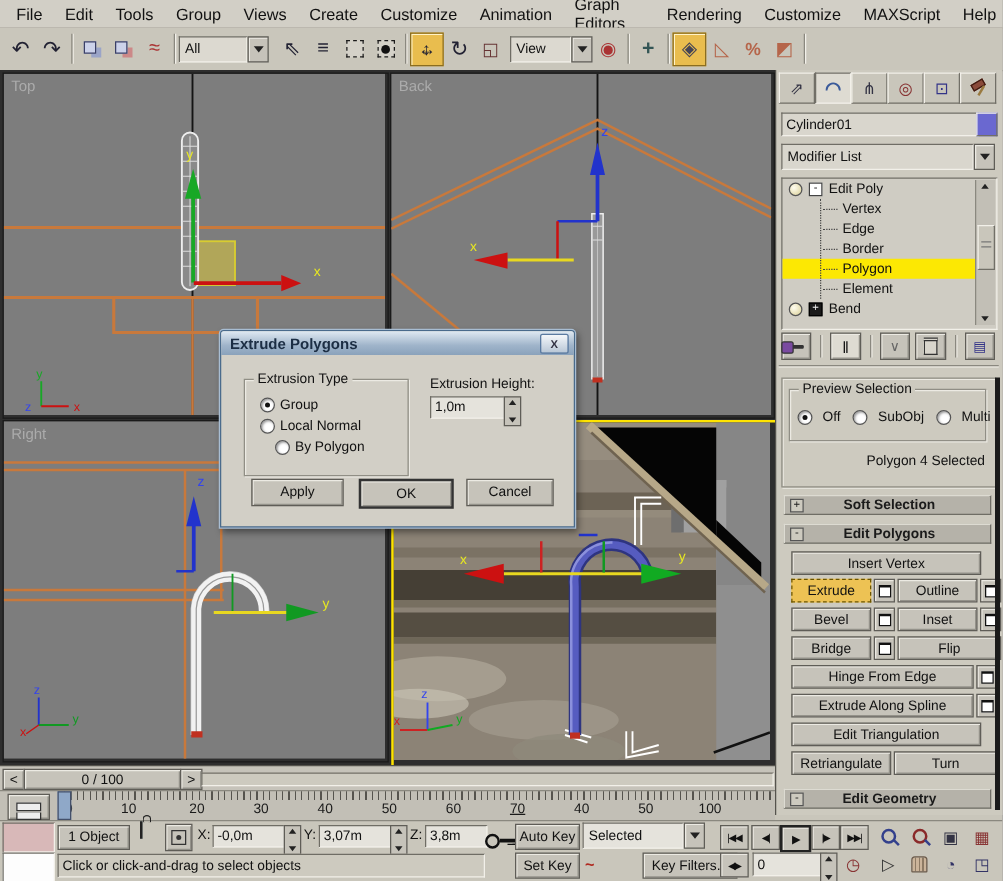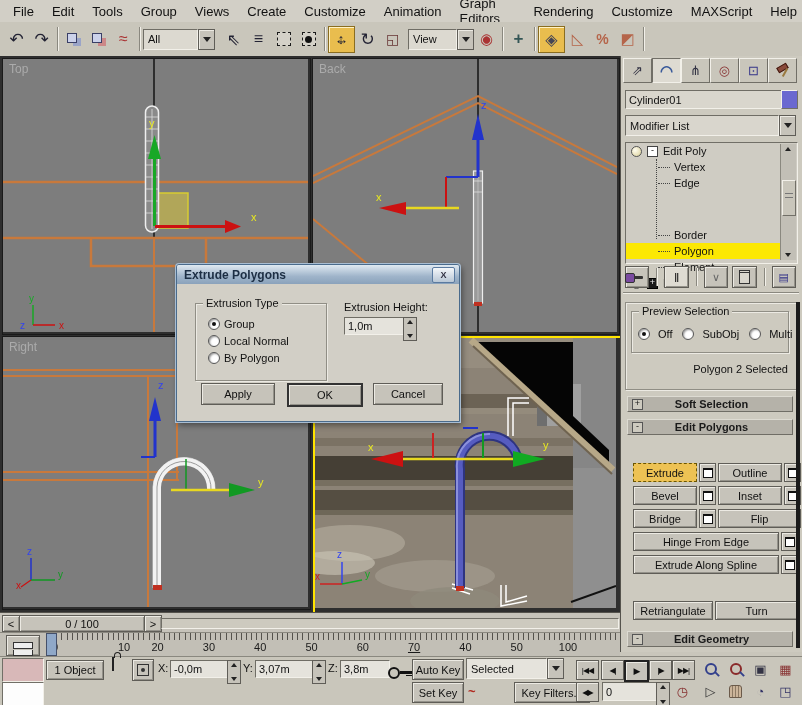--- a/index.html
+++ b/index.html
@@ -391,21 +391,21 @@
             <span class="slab">Edit Poly</span>
           </div>
           <div class="srow" style="margin-right: 17px;">
             <span class="tree"></span>
             <span class="slab">Vertex</span>
           </div>
           <div class="srow" style="margin-right: 17px;">
             <span class="tree"></span>
             <span class="slab">Edge</span>
           </div>
-          <div class="srow" style="margin-right: 17px; margin-top: 36px;">
+          <div class="srow" style="margin-right: 17px;">
             <span class="tree"></span>
             <span class="slab">Border</span>
           </div>
           <div class="srow ssel" style="margin-right: 17px;">
             <span class="tree"></span>
             <span class="slab">Polygon</span>
           </div>
           <div class="srow" style="margin-right: 17px;">
             <span class="tree"></span>
             <span class="slab">Element</span>
@@ -453,32 +453,35 @@
         <span class="grplegend">Preview Selection</span>
         <div style="display:flex;align-items:center;margin:16px 0 0 6px;gap:4px">
           <span class="rad sel"></span>
           <span class="lbl">Off</span>
           <span class="rad" style="margin-left:6px"></span>
           <span class="lbl">SubObj</span>
           <span class="rad" style="margin-left:6px"></span>
           <span class="lbl">Multi</span>
         </div>
       </div>
-      <div class="ab" style="right:8px;top:60px;font-size:11px">Polygon 2 Selected</div>
+      <div class="ab" style="right:8px;top:60px;font-size:11px">Polygon 4 Selected</div>
     </div>
 
     <div class="ab roll" style="left:6px;top:340px;width:164px">
       <span class="rbox">+</span>
       <span class="rtitle">Soft Selection</span>
     </div>
     <div class="ab roll" style="left:6px;top:363px;width:164px">
       <span class="rbox">-</span>
       <span class="rtitle">Edit Polygons</span>
     </div>
 
+    <div class="ab pbtn" style="left:12px;top:385px;width:150px;height:17px">
+        <span>Insert Vertex</span>
+      </div>
 
     <div class="ab pbtn active" style="left:12px;top:407px;width:62px;height:17px">
         <span>Extrude</span>
       </div>
     <div class="ab setbox" style="left:78px;top:407px;width:15px;height:17px">
         <i></i>
       </div>
     <div class="ab pbtn" style="left:97px;top:407px;width:62px;height:17px">
         <span>Outline</span>
       </div>
@@ -516,20 +519,23 @@
         <i></i>
       </div>
 
     <div class="ab pbtn" style="left:12px;top:499px;width:144px;height:17px">
         <span>Extrude Along Spline</span>
       </div>
     <div class="ab setbox" style="left:160px;top:499px;width:15px;height:17px">
         <i></i>
       </div>
 
+    <div class="ab pbtn" style="left:12px;top:522px;width:150px;height:17px">
+        <span>Edit Triangulation</span>
+      </div>
 
     <div class="ab pbtn" style="left:12px;top:545px;width:78px;height:17px">
         <span>Retriangulate</span>
       </div>
     <div class="ab pbtn" style="left:94px;top:545px;width:81px;height:17px">
         <span>Turn</span>
       </div>
 
     <div class="ab roll" style="left:6px;top:575px;width:164px">
       <span class="rbox">-</span>
@@ -553,21 +559,21 @@
 
   <div class="ab" style="left:0;top:632px;width:620px;height:24px;background:#c2bfb6;border-top:1px solid #8a887f">
     <span class="btn ab" style="left:6px;top:2px;width:32px;height:19px">
         <span class="i-mce"></span>
       </span>
     <div id="ruler" class="ab" style="left:46px;top:0;width:572px;height:24px;
          background-image:repeating-linear-gradient(90deg,#55534d 0,#55534d 1px,transparent 1px,transparent 5.13px);
          background-size:100% 7px;background-repeat:no-repeat">
       <div id="ruler-labels" style="position:relative;width:100%;height:100%">
           <span class="rlabel" style="left: -2px;">0</span>
-          <span class="rlabel" style="left: 67px;">10</span>
+          <span class="rlabel" style="left: 46px;">10</span>
           <span class="rlabel" style="left: 100.6px;">20</span>
           <span class="rlabel" style="left: 151.9px;">30</span>
           <span class="rlabel" style="left: 203.2px;">40</span>
           <span class="rlabel" style="left: 254.5px;">50</span>
           <span class="rlabel" style="left: 305.8px;">60</span>
           <span class="rlabel" style="left: 357.1px; text-decoration: underline;">70</span>
           <span class="rlabel" style="left: 408.4px;">40</span>
           <span class="rlabel" style="left: 459.7px;">50</span>
           <span class="rlabel" style="left: 511px;">100</span>
         </div>
@@ -605,20 +611,23 @@
         <span class="tri-up"></span>
         <span class="tri-dn s"></span>
       </span>
     <span class="lbl ab" style="left:328px;top:5px">Z:</span>
     <span class="fld ab" style="left:340px;top:3px;width:42px;height:16px">
         <span>3,8m</span>
       </span>
 
     <span class="ab" style="left:388px;top:9px"><span class="i-key"></span></span>
 
+    <div class="ab fld sunken" style="left:46px;top:26px;width:334px;height:17px;background:#cdcabf">
+        <span>Click or click-and-drag to select objects</span>
+      </div>
 
     <span class="btn ab" style="left:412px;top:2px;width:50px;height:19px">
         <span>Auto Key</span>
       </span>
     <span class="combo ab" style="left:466px;top:2px;width:98px">
       <span class="cfld" style="background:#e5e3dc">Selected</span>
       <span class="darr">
           <span class="tri-dn"></span>
         </span>
     </span>
@@ -696,21 +705,21 @@
     <div class="ab grpbox" style="left:18px;top:38px;width:130px;height:76px">
       <span class="grplegend" style="background:#d2cfc6">Extrusion Type</span>
       <div style="display:flex;align-items:center;margin:14px 0 0 12px">
           <span class="rad sel"></span>
           <span class="lbl">Group</span>
         </div>
       <div style="display:flex;align-items:center;margin:5px 0 0 12px">
           <span class="rad"></span>
           <span class="lbl">Local Normal</span>
         </div>
-      <div style="display:flex;align-items:flex-end;margin:5px 0 0 12px">
+      <div style="display:flex;align-items:flex-end;margin:5px 0 0 24px">
           <span class="rad"></span>
           <span class="lbl">By Polygon</span>
         </div>
     </div>
     <span class="lbl ab" style="left:167px;top:36px">Extrusion Height:</span>
     <span class="fld ab" style="left:167px;top:52px;width:55px;height:16px">
         <span>1,0m</span>
       </span>
     <span class="spin ab" style="left:226px;top:52px;height:18px">
         <span class="tri-up"></span>

